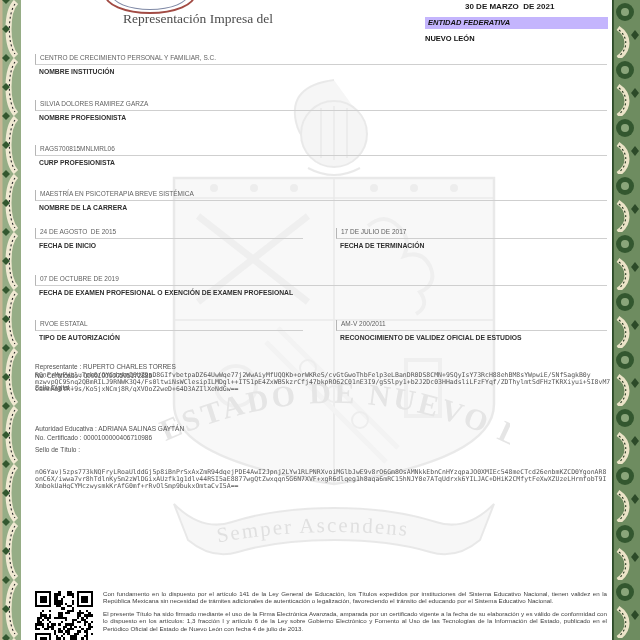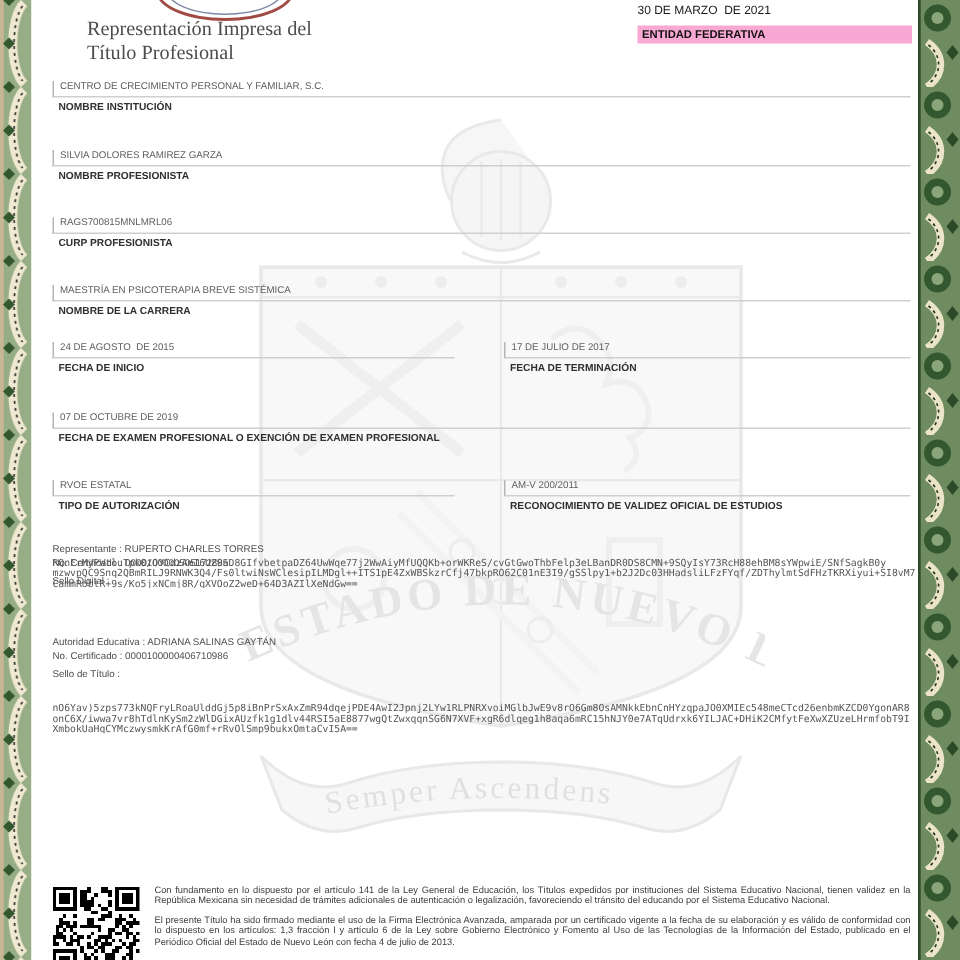--- a/index.html
+++ b/index.html
@@ -8,26 +8,26 @@
   
   .border-left{position:absolute;left:0;top:0;width:21px;height:640px;z-index:5;}
   .border-right{position:absolute;right:0;top:0;width:28px;height:640px;z-index:5;}
   
   .watermark{position:absolute;left:158px;top:76px;width:352px;height:490px;z-index:0;opacity:.6;}
   
   .content{position:absolute;inset:0;z-index:2;}
   .logo-arc{position:absolute;left:104px;top:-26px;width:92px;height:40px;}
   .logo-arc .e1{position:absolute;inset:0;border-radius:50%;border:2px solid #a24b44;}
   .logo-arc .e2{position:absolute;left:7px;top:3px;right:7px;bottom:4px;border-radius:50%;border:1.5px solid #7e88a5;}
-  .doc-title{position:absolute;left:58px;top:11px;width:215px;text-align:left;
+  .doc-title{position:absolute;left:58px;top:11px;width:215px;text-align:right;
              font-family:"Liberation Serif",serif;font-size:13.5px;line-height:15.5px;color:#4d4d4d;}
   .hdr-right{position:absolute;left:425px;top:0;width:183px;}
-  .h-date{font-size:8px;font-weight:normal;color:#1a1a1a;white-space:pre;margin-top:2px;}
-  .h-entity-bar{margin-top:6px;background:#f9a8d4;height:12px;line-height:12px;
-                font-size:7.5px;font-weight:bold;color:#111;padding-left:3px;}
+  .h-date{font-size:8px;font-weight:bold;color:#1a1a1a;white-space:pre;margin-top:2px;margin-left:40px;}
+  .h-entity-bar{margin-top:6px;background:#c4b5fd;height:12px;line-height:12px;
+                font-size:7.5px;font-weight:bold;color:#111;padding-left:3px;font-style:italic;}
   .h-entity-val{margin-top:5px;font-size:7.5px;font-weight:bold;color:#111;}
   
   .field{position:absolute;left:35px;width:572px;}
   .field.half{width:268px;}
   .field.rcol{left:336px;width:271px;}
   .field-value{font-size:6.5px;color:#5f5f5f;white-space:pre;
                border-left:1px solid #b5b5b5;border-bottom:1px solid #cfcfcf;
                padding:0 0 3px 4px;}
   .field-label{font-size:6.8px;font-weight:bold;color:#2f2f2f;margin-top:3px;padding-left:4px;}
   
@@ -114,26 +114,26 @@
 
   <div class="content">
 
     <div class="logo-arc">
       <div class="e1"></div>
       <div class="e2"></div>
     </div>
 
     <div class="doc-title">
       <div>Representación Impresa del</div>
-      <div>Título Profesional</div>
     </div>
 
     <div class="hdr-right">
       <div class="h-date">30 DE MARZO  DE 2021</div>
       <div class="h-entity-bar">ENTIDAD FEDERATIVA</div>
+      <div class="h-entity-val">NUEVO LEÓN</div>
     </div>
 
     <div class="field" style="top:54px">
       <div class="field-value">CENTRO DE CRECIMIENTO PERSONAL Y FAMILIAR, S.C.</div>
       <div class="field-label">NOMBRE INSTITUCIÓN</div>
     </div>
     <div class="field" style="top:100px">
       <div class="field-value">SILVIA DOLORES RAMIREZ GARZA</div>
       <div class="field-label">NOMBRE PROFESIONISTA</div>
     </div>

